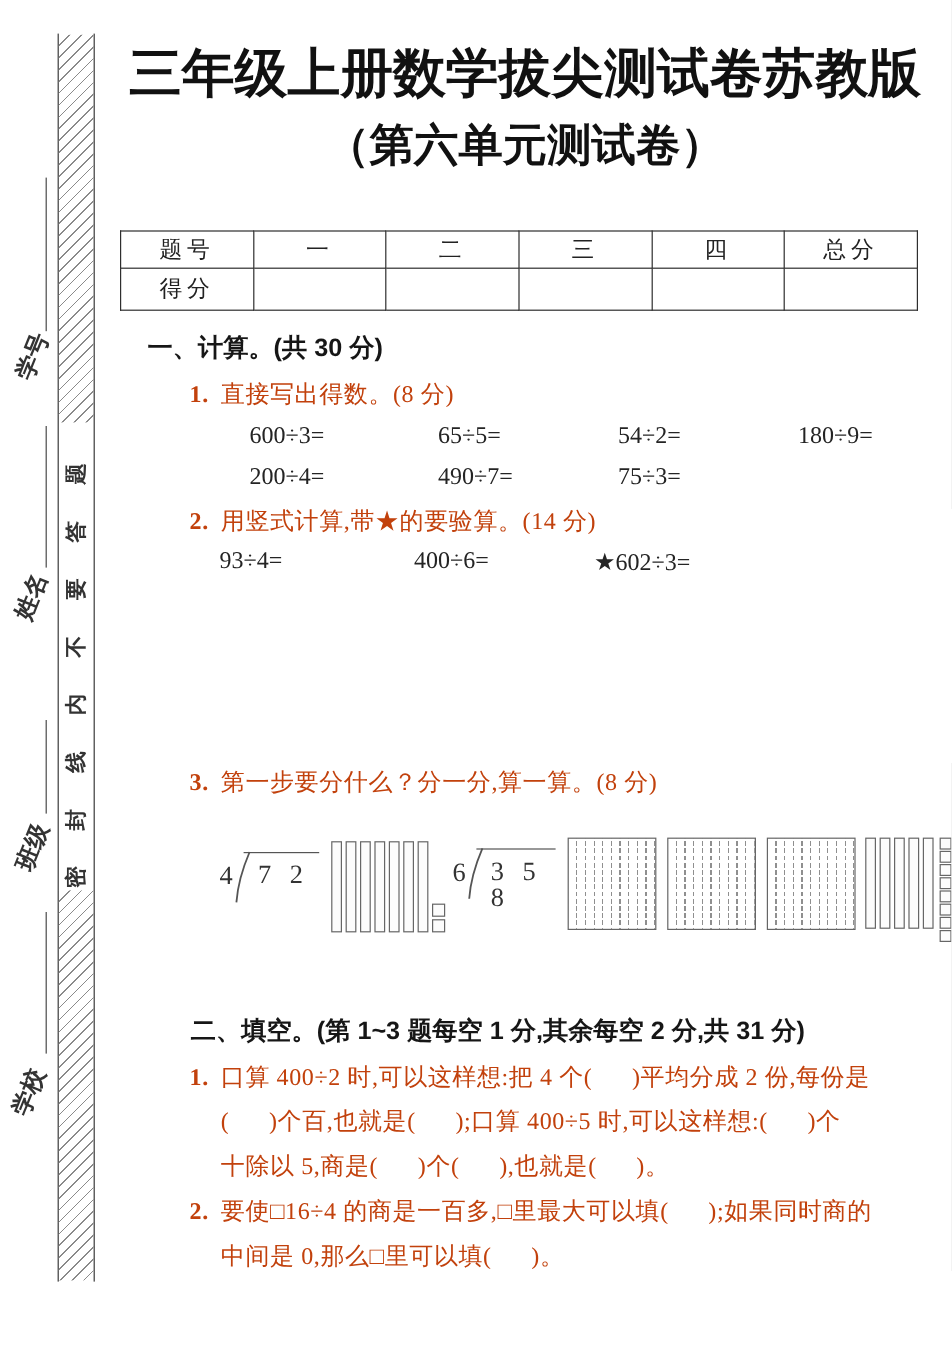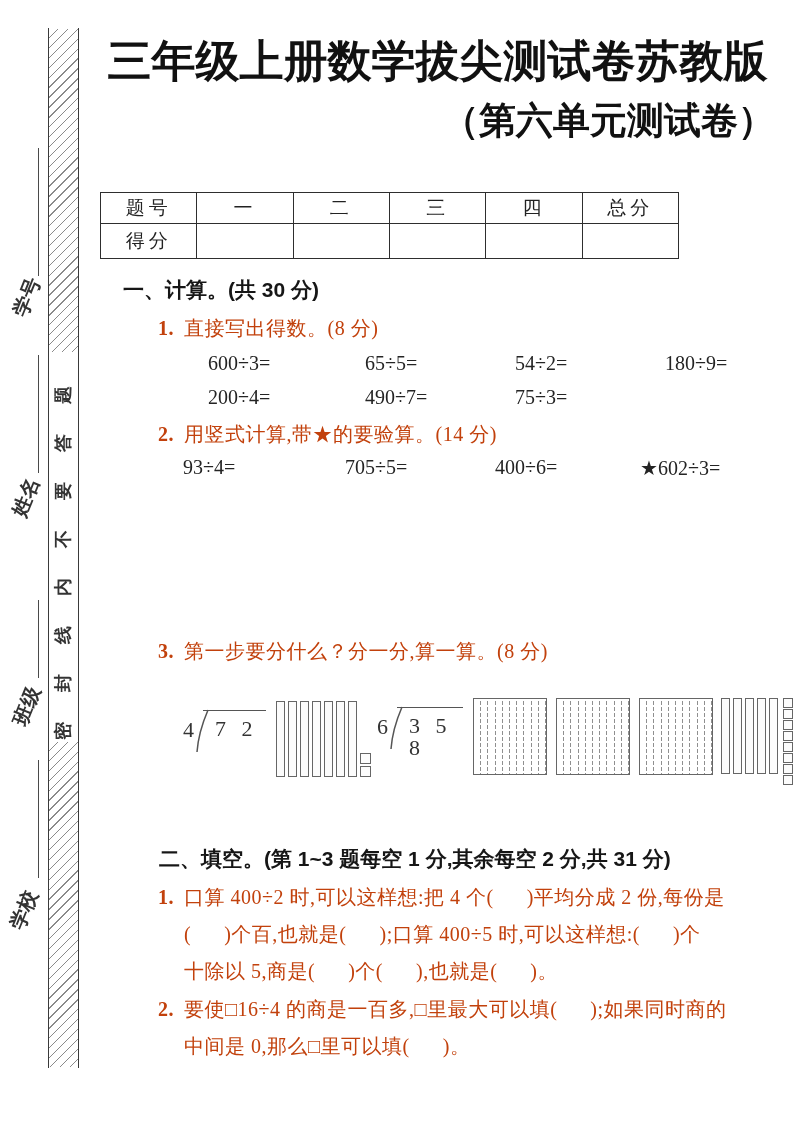--- a/index.html
+++ b/index.html
@@ -29,31 +29,31 @@
     font-family:"Liberation Serif", serif;
   }
   
   .title{
     position:absolute; left:100px; width:675px; top:32px;
     text-align:center; font-family:"Liberation Sans", sans-serif;
     font-weight:700; font-size:44px; color:#111; letter-spacing:0px;
   }
   .subtitle{
     position:absolute; left:100px; width:675px; top:96px;
-    text-align:right; font-family:"Liberation Sans", sans-serif;
+    text-align:center; font-family:"Liberation Sans", sans-serif;
     font-weight:700; font-size:37px; color:#111;
   }
   .info-line{
     position:absolute; right:28px; top:158px;
     font-family:"Liberation Sans", sans-serif; font-weight:700;
     font-size:22px; color:#111; white-space:pre;
   }
   
   .score-table{
-    position:absolute; left:100px; top:192px; width:579px;
+    position:absolute; left:100px; top:192px; width:665px;
     border-collapse:collapse; table-layout:fixed;
     font-size:19px; color:#222;
   }
   .score-table td{
     border:1px solid #2e2e2e; text-align:center; vertical-align:middle;
     letter-spacing:4px; padding:0;
   }
   .score-table tr:first-child td{height:30px;}
   .score-table tr:last-child td{height:34px;}
   
@@ -154,21 +154,20 @@
   <div class="prob-grid grid1" style="left:183px; top:386px;">
     <span class="prob">200÷4=</span>
     <span class="prob">490÷7=</span>
     <span class="prob">75÷3=</span>
   </div>
 
   <div class="q-line" style="left:158px; top:421px;text-align:center;"><span class="q-num">2.</span><span>用竖式计算,带★的要验算。(14 分)</span></div>
 
   <div class="prob-grid grid2" style="left:183px; top:456px;">
     <span class="prob">93÷4=</span>
-    <span class="prob">705÷5=</span>
     <span class="prob">400÷6=</span>
     <span class="prob">★602÷3=</span>
   </div>
 
   <div class="q-line" style="left:158px; top:638px;"><span class="q-num">3.</span><span>第一步要分什么？分一分,算一算。(8 分)</span></div>
 
   <div class="figure" style="left:183px; top:701px;">
     <span class="ld">
       <span class="ld-divisor">4</span>
       <span class="ld-body">

